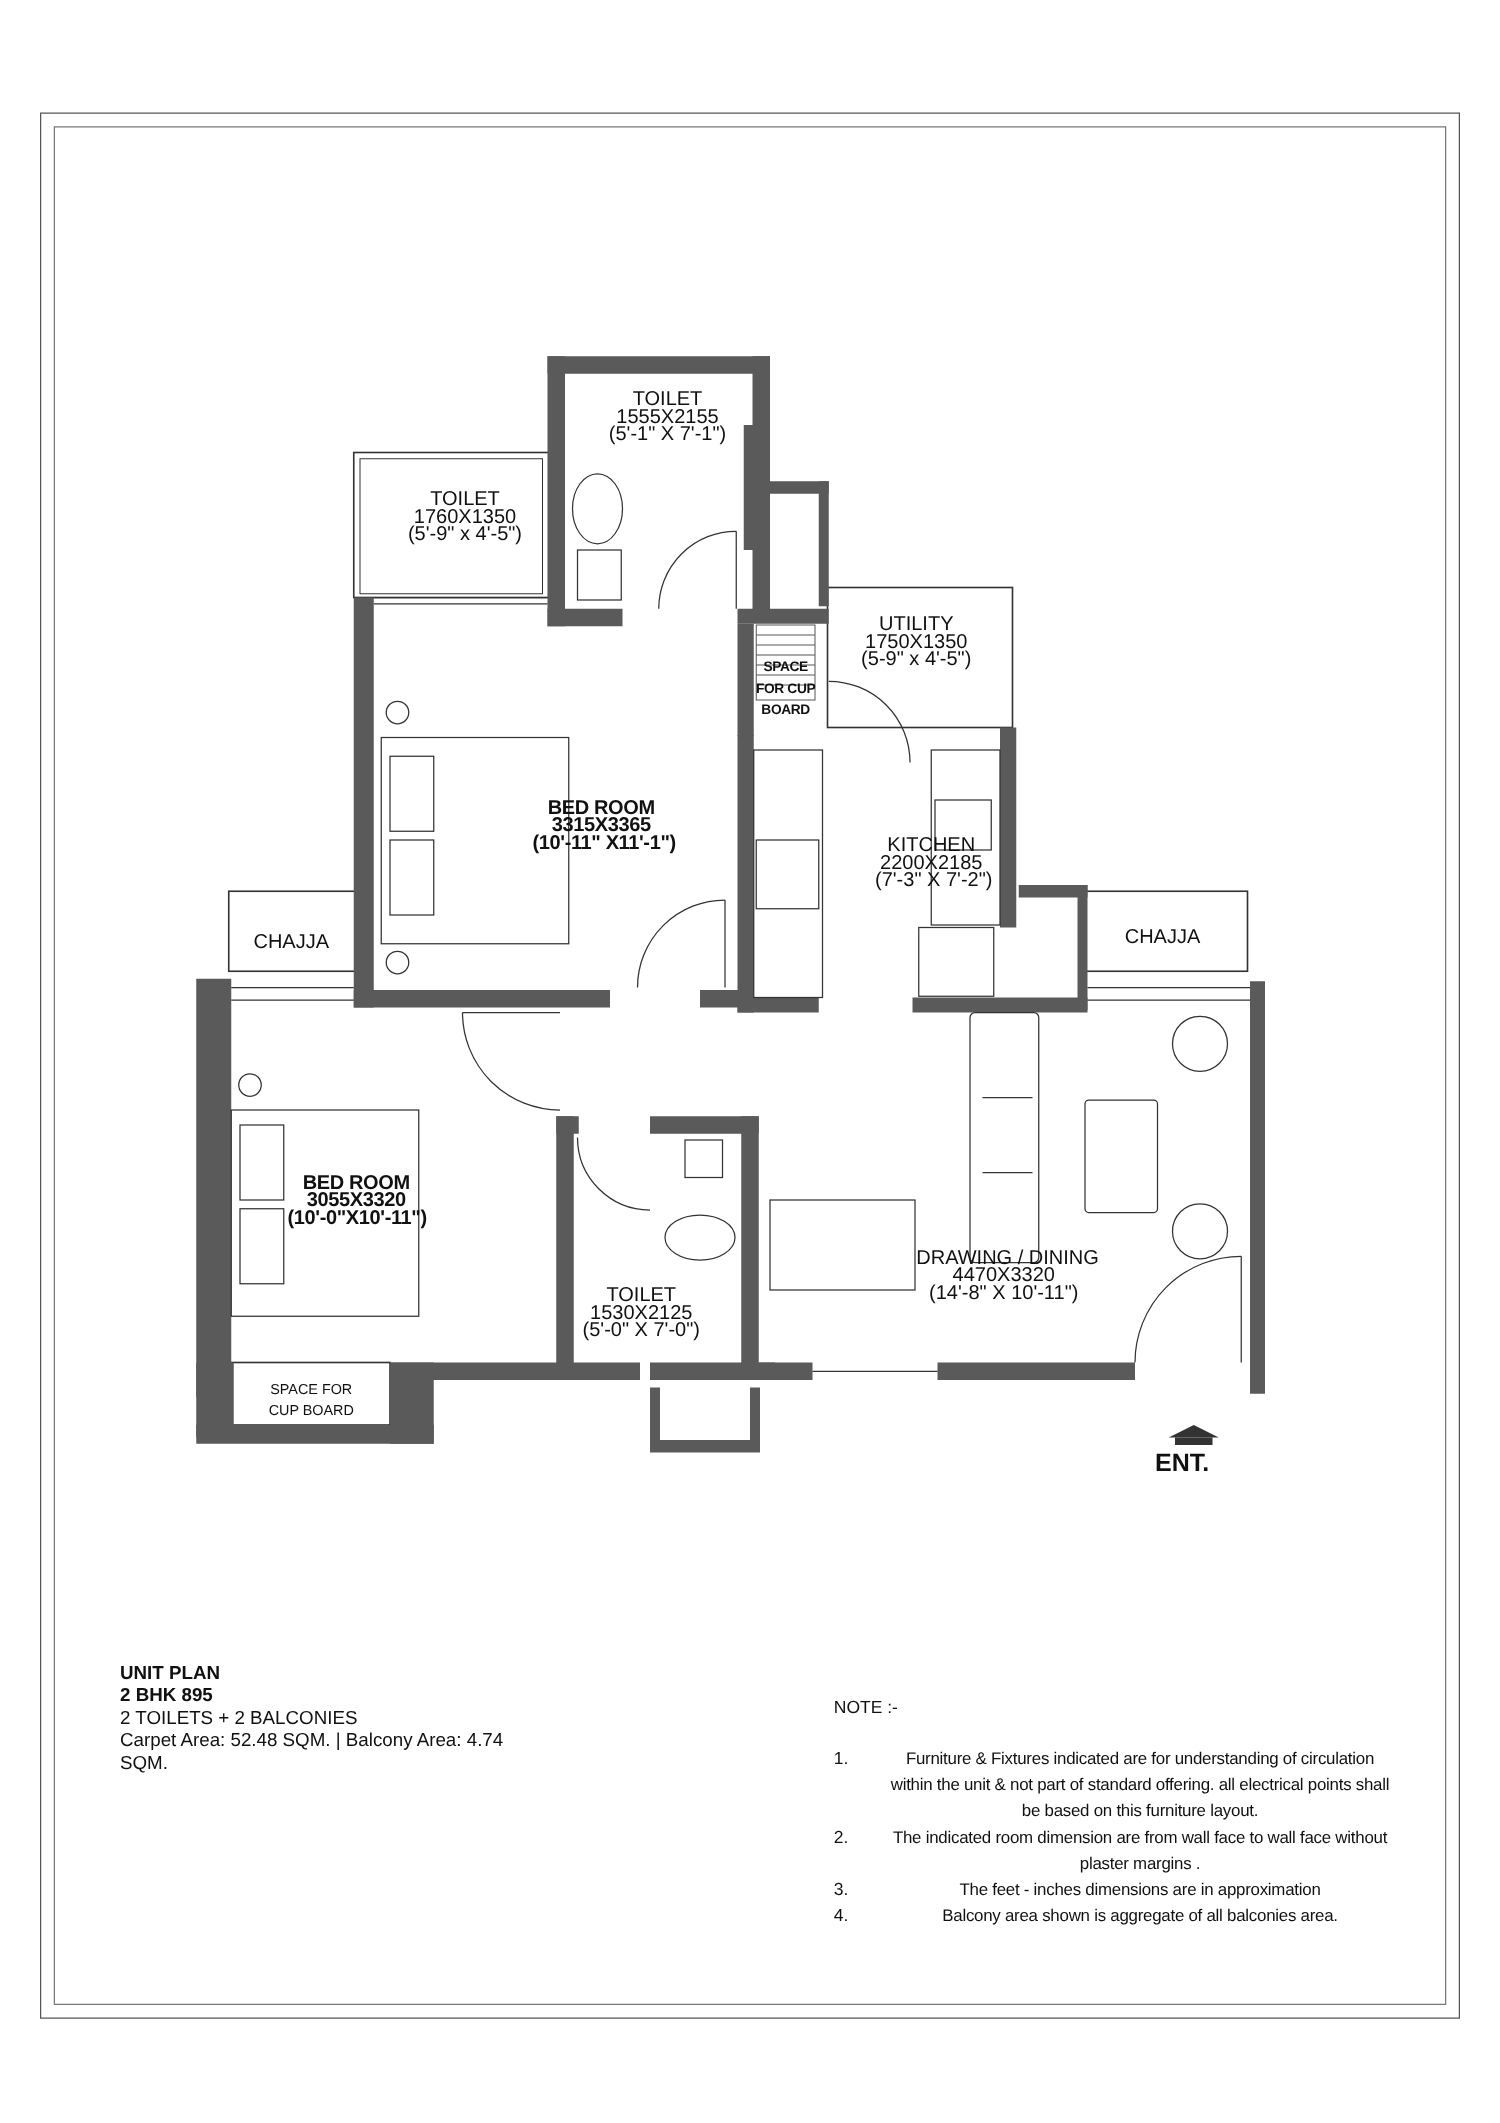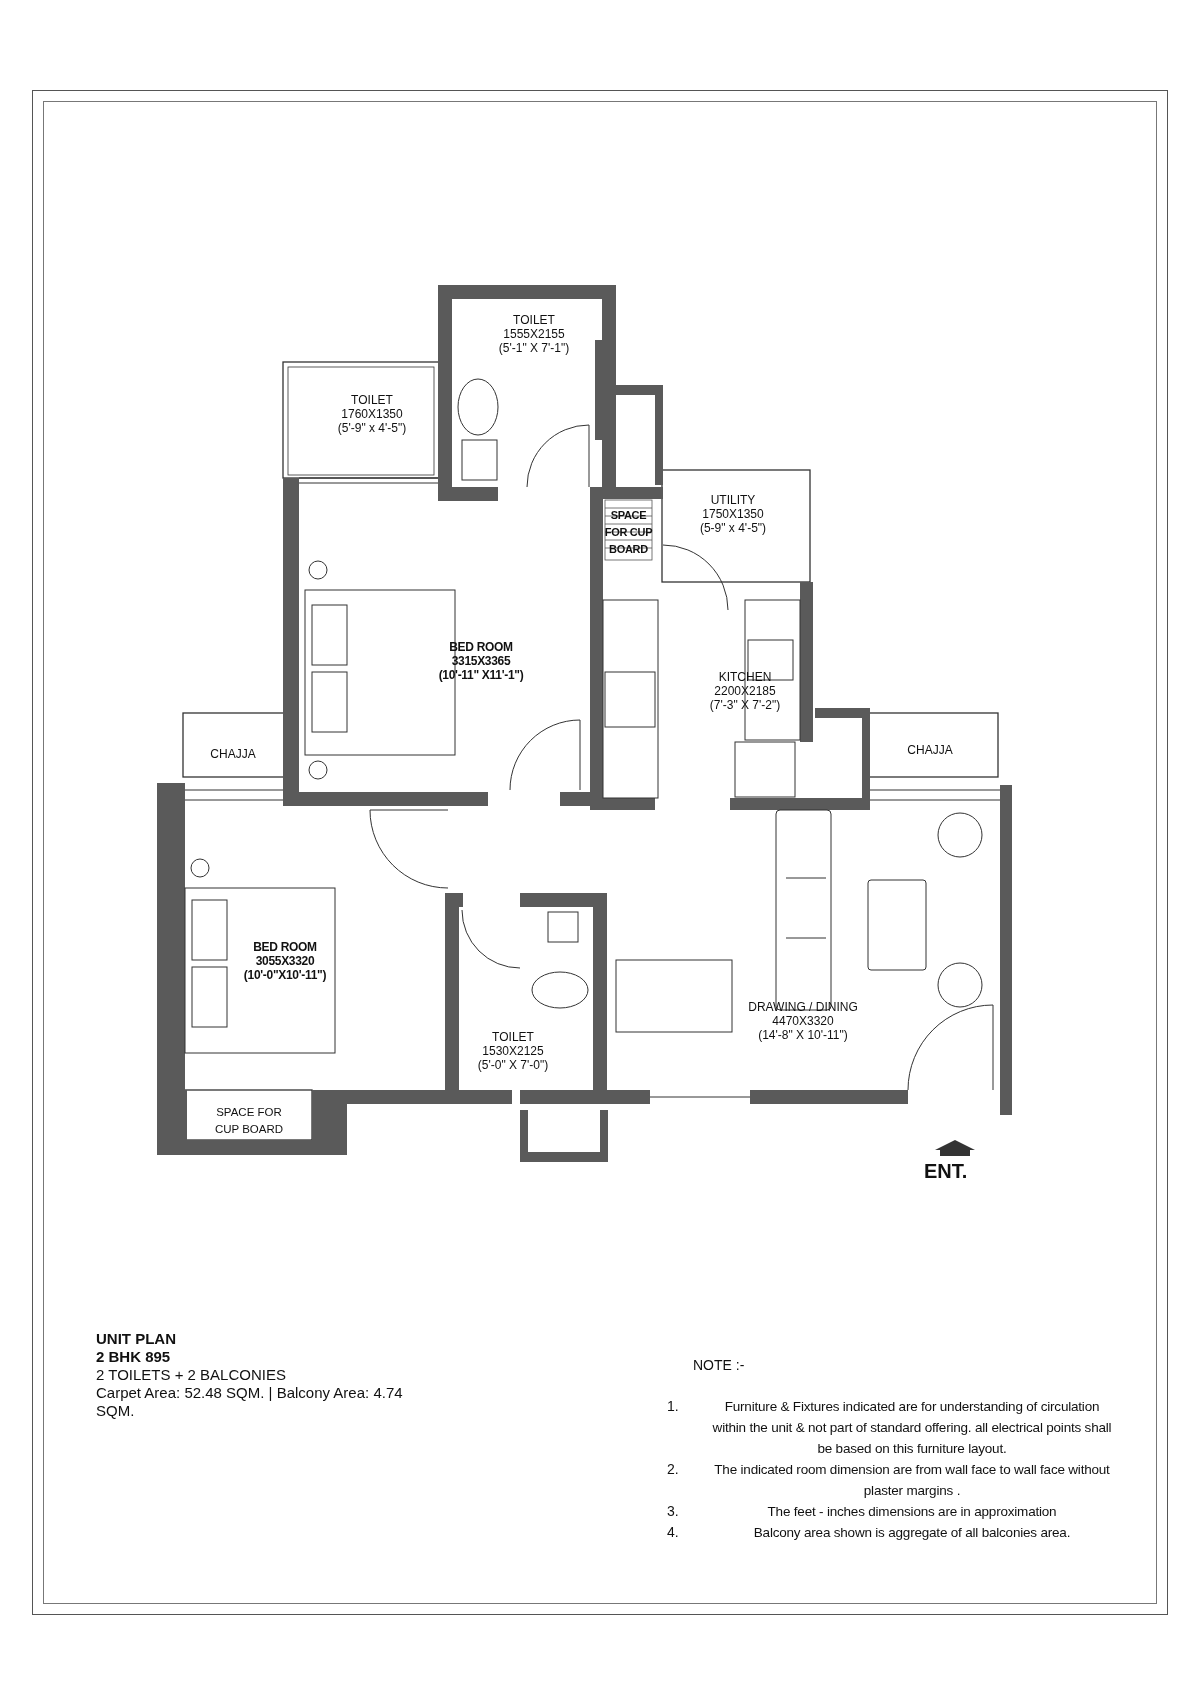--- a/index.html
+++ b/index.html
@@ -3,28 +3,28 @@
 <meta charset="utf-8">
 <style>
   html, body { margin: 0; padding: 0; background: #ffffff; }
   body { width: 1200px; height: 1698px; position: relative; overflow: hidden;
          font-family: "Liberation Sans", sans-serif; color: #111; }
   .frame-outer { position: absolute; left: 32px; top: 90px; width: 1136px; height: 1525px;
                  border: 1px solid #555; box-sizing: border-box; }
   .frame-inner { position: absolute; left: 43px; top: 101px; width: 1114px; height: 1503px;
                  border: 1px solid #777; box-sizing: border-box; }
   .plan { position: absolute; left: 0; top: 0; width: 1200px; height: 1200px; }
-  .lbl { position: absolute; font-family: "Liberation Sans", sans-serif; font-size: 12px;
+  .lbl { position: absolute; font-family: "Liberation Sans", sans-serif; font-size: 16px;
          line-height: 14px; text-align: center; color: #111; white-space: nowrap; }
   .lbl.bold { font-weight: bold; letter-spacing: -0.3px; }
   .lbl span { display: block; }
   .info { position: absolute; left: 96px; top: 1330px; width: 400px; font-size: 15px; line-height: 18px; }
   .info .t { font-weight: bold; }
   .notes { position: absolute; left: 667px; top: 1355px; width: 450px; font-size: 14px; line-height: 21px; }
-  .notes .head { margin-bottom: 20px; margin-left: 26px; }
+  .notes .head { margin-bottom: 20px; }
   .note { display: flex; }
   .note .n { width: 40px; flex: none; }
   .note .tx { flex: 1; font-size: 13.5px; letter-spacing: -0.2px; text-align: center; }
   .ent { position: absolute; left: 924px; top: 1160px; font-weight: bold; font-size: 20px; }
 </style>
 </head>
 <body>
 
 <div class="frame-outer"></div>
 <div class="frame-inner"></div>
@@ -166,21 +166,21 @@
 <div class="lbl" style="left:484px;top:313px;width:100px;">
   <span>TOILET</span>
   <span>1555X2155</span>
   <span>(5'-1" X 7'-1")</span>
 </div>
 <div class="lbl" style="left:322px;top:393px;width:100px;">
   <span>TOILET</span>
   <span>1760X1350</span>
   <span>(5'-9" x 4'-5")</span>
 </div>
-<div class="lbl bold" style="left:601px;top:507px;width:55px;font-size:11px;line-height:17px;">
+<div class="lbl bold" style="left:601px;top:526px;width:55px;font-size:11px;line-height:17px;">
   <span>SPACE</span>
   <span>FOR CUP</span>
   <span>BOARD</span>
 </div>
 <div class="lbl" style="left:683px;top:493px;width:100px;">
   <span>UTILITY</span>
   <span>1750X1350</span>
   <span>(5-9" x 4'-5")</span>
 </div>
 <div class="lbl bold" style="left:426px;top:640px;width:110px;">

